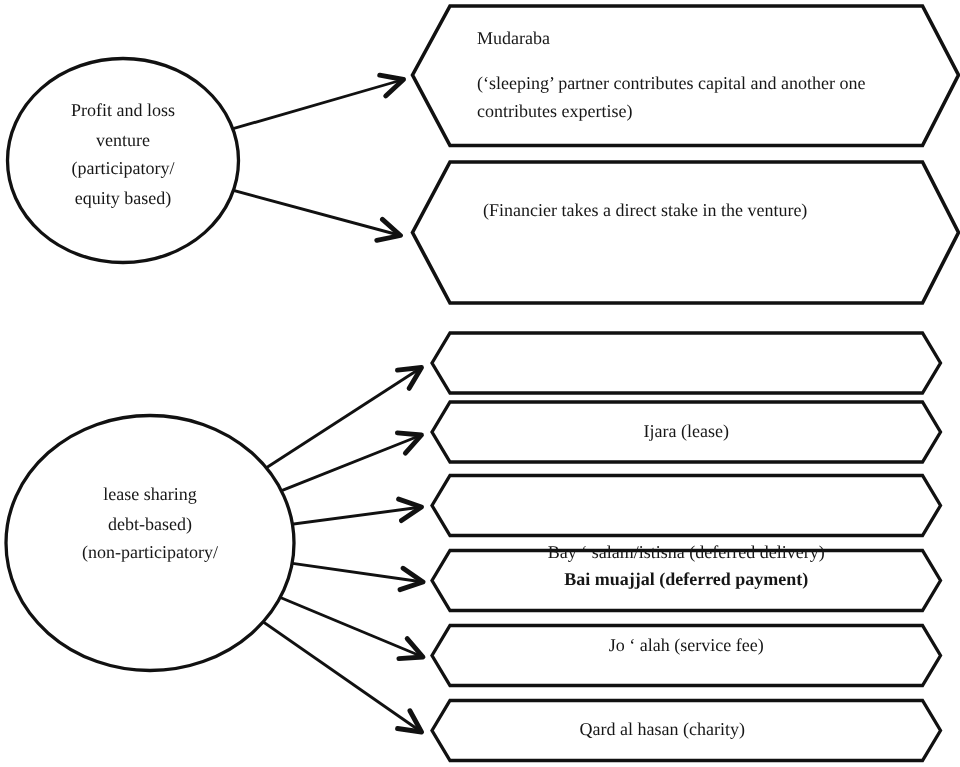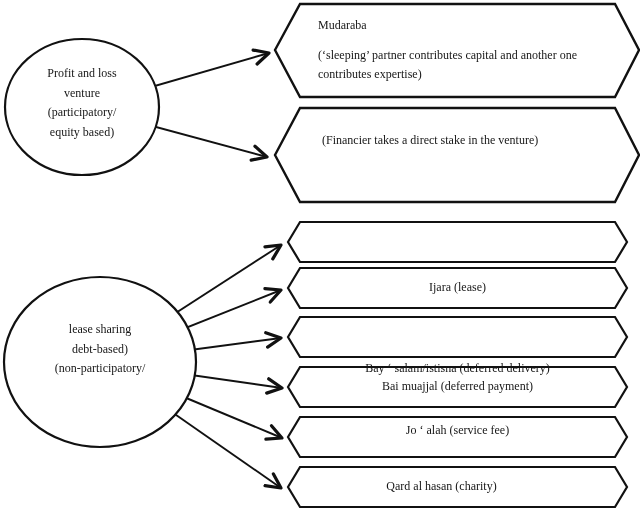--- a/index.html
+++ b/index.html
@@ -91,21 +91,21 @@
   <div class="txt hex-big-label" style="left:322px; top:121px; width:290px;">
     <span class="desc">(Financier takes a direct stake in the venture)</span>
   </div>
 
   <div class="txt hex-small-label" style="left:288px; top:268px; width:339px; height:40px;">
     <span>Ijara (lease)</span>
   </div>
   <div class="txt hex-small-label" style="left:288px; top:317px; width:339px; height:40px;margin-top:32px;">
     <span>Bay ‘ salam/istisna (deferred delivery)</span>
   </div>
-  <div class="txt hex-small-label" style="left:288px; top:367px; width:339px; height:40px;">
+  <div class="txt hex-small-label" style="left:288px; top:367px; width:339px; height:40px;font-weight:bold;">
     <span>Bai muajjal (deferred payment)</span>
   </div>
   <div class="txt hex-small-label" style="left:288px; top:417px; width:339px; height:28px;text-align:right;">
     <span>Jo ‘ alah (service fee)</span>
   </div>
   <div class="txt hex-small-label" style="left:272px; top:467px; width:339px; height:40px;">
     <span>Qard al hasan (charity)</span>
   </div>
 
 </div>

